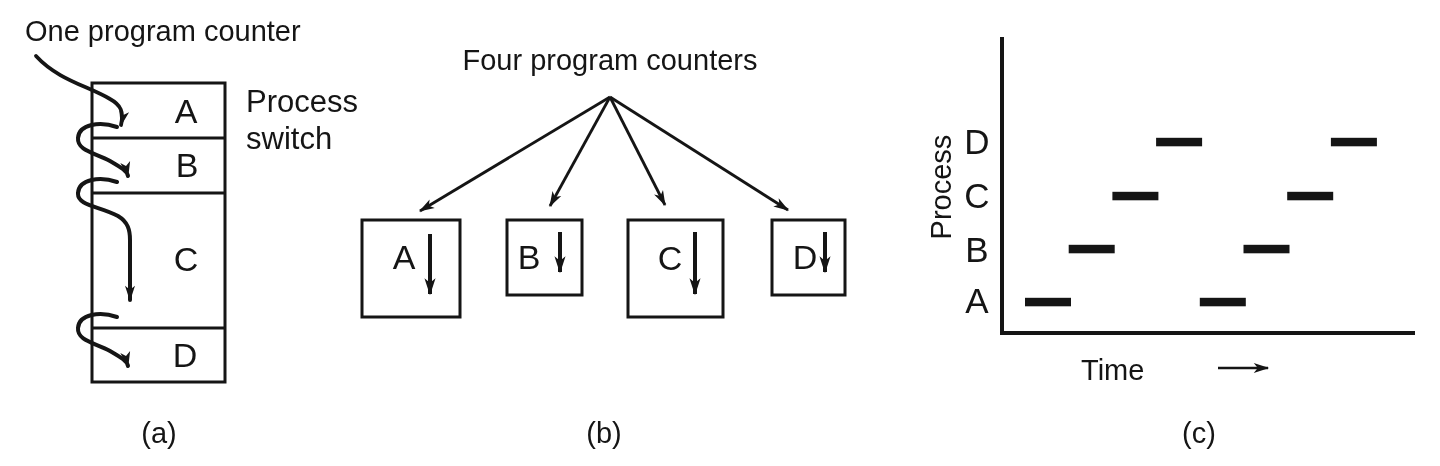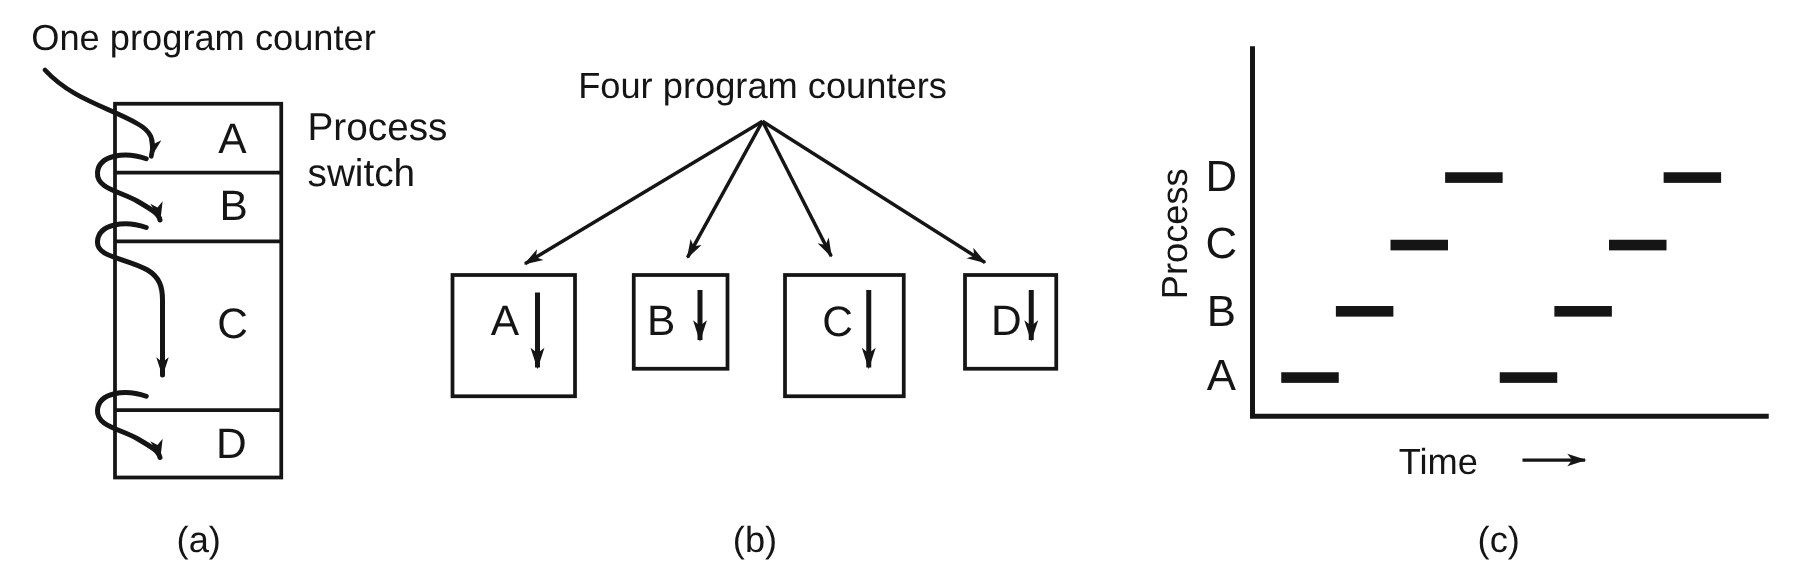--- a/index.html
+++ b/index.html
@@ -88,28 +88,28 @@
   </svg>
 
   <div class="lbl annot" style="left:25px;top:16px;">One program counter</div>
   <div class="lbl sidenote" style="left:246px;top:83px;">Process switch</div>
   <div class="lbl boxletter ctr" style="left:186px;top:112px;">A</div>
   <div class="lbl boxletter ctr" style="left:187px;top:166px;">B</div>
   <div class="lbl boxletter ctr" style="left:186px;top:260px;">C</div>
   <div class="lbl boxletter ctr" style="left:185px;top:356px;">D</div>
   <div class="lbl caption ctr" style="left:159px;top:433px;">(a)</div>
 
-  <div class="lbl annot ctr" style="left:610px;top:70px;">Four program counters</div>
+  <div class="lbl annot ctr" style="left:610px;top:60px;">Four program counters</div>
   <div class="lbl boxletter ctr" style="left:404px;top:258px;">A</div>
   <div class="lbl boxletter ctr" style="left:529px;top:258px;">B</div>
   <div class="lbl boxletter ctr" style="left:670px;top:259px;">C</div>
   <div class="lbl boxletter ctr" style="left:805px;top:258px;">D</div>
   <div class="lbl caption ctr" style="left:604px;top:433px;">(b)</div>
 
   <div class="lbl axislabel vert" style="left:941px;top:187px;">Process</div>
   <div class="lbl rowlabel ctr" style="left:977px;top:142px;">D</div>
   <div class="lbl rowlabel ctr" style="left:977px;top:196px;">C</div>
   <div class="lbl rowlabel ctr" style="left:977px;top:250px;">B</div>
   <div class="lbl rowlabel ctr" style="left:977px;top:301px;">A</div>
-  <div class="lbl axislabel" style="left:1119px;top:355px;">Time</div>
+  <div class="lbl axislabel" style="left:1081px;top:355px;">Time</div>
   <div class="lbl caption ctr" style="left:1199px;top:433px;">(c)</div>
 
 </div>
 
 </body></html>

